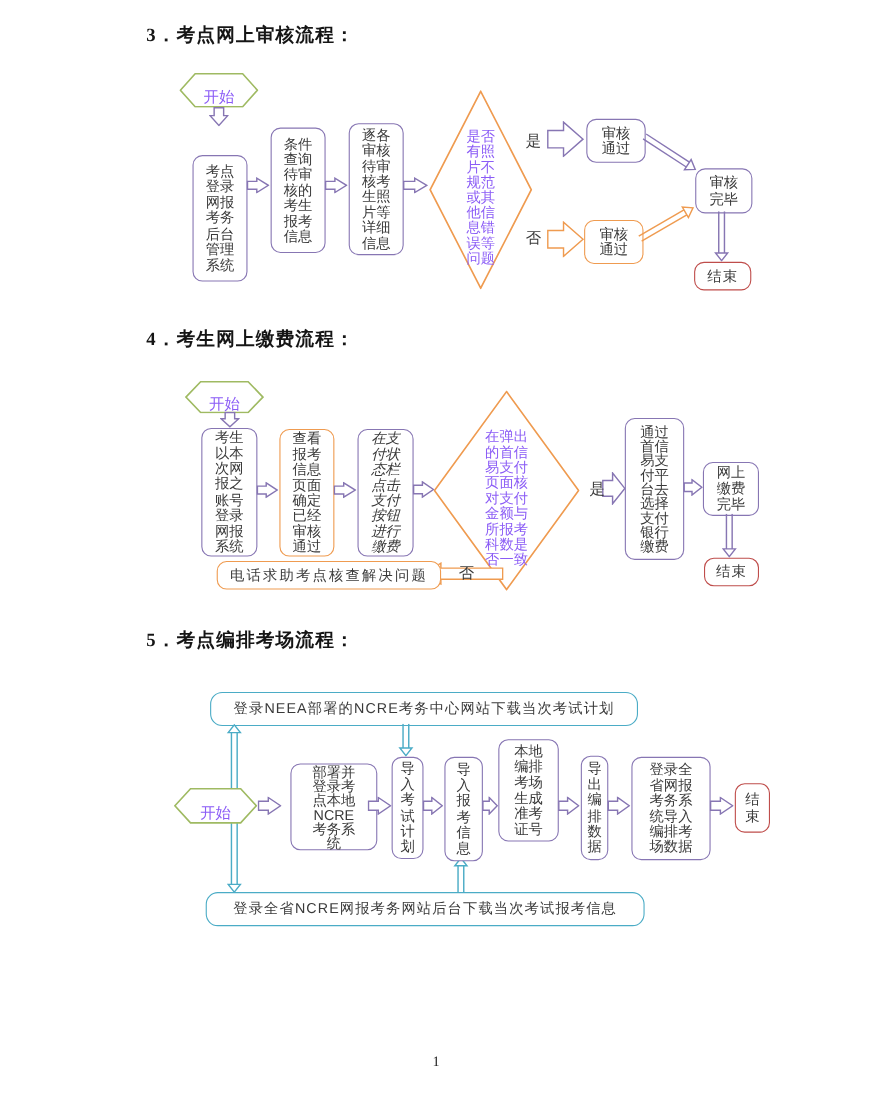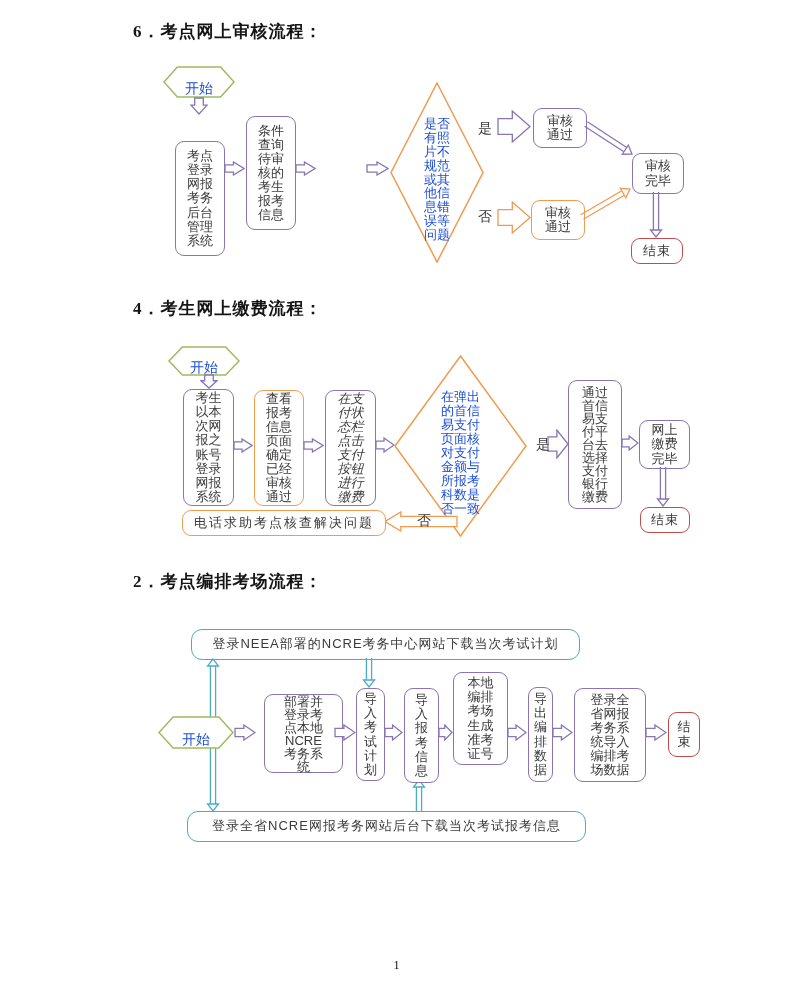--- a/index.html
+++ b/index.html
@@ -14,35 +14,35 @@
   .w1{width:1.3em;} .w2{width:2.25em;} .w3{width:3.3em;}
   .b-orange{border-color:#ef9b50;}
   .b-red{border-color:#bf4d4b;border-width:1.7px;}
   .b-teal{border-color:#4bacc6;border-radius:11px;}
   .hwide{white-space:nowrap;letter-spacing:1px;}
   .help-box span{white-space:nowrap;letter-spacing:2px;width:auto;}
   .tight{line-height:1.0;align-items:center;}
   .hex,.dia{position:absolute;display:flex;align-items:center;justify-content:center;
             font-size:14px;color:#3a3a3a;}
   .hex{color:#9fba62;} .dia{color:#ef9b50;}
-  .hex .lbl,.dia .lbl{position:relative;z-index:1;color:#1d4ed8;margin-top:14px;}
+  .hex .lbl,.dia .lbl{position:relative;z-index:1;color:#8b5cf6;margin-top:14px;}
   .dia .lbl{font-size:13px;line-height:1.07;text-align:center;word-break:break-all;}
   .shape{position:absolute;left:0;top:0;}
   .ba,.dl{position:absolute;}
   .c-purple{color:#8776b3;} .c-orange{color:#ef9b50;} .c-teal{color:#4bacc6;}
   .branch-label{position:absolute;font-size:14px;color:#3a3a3a;z-index:2;}
   .page-num{position:absolute;left:0;right:0;bottom:24px;text-align:center;
             font-family:"Liberation Serif", serif;font-size:13px;color:#222;}
 </style>
 </head>
 <body>
 
 <div id="page">
 
-  <div class="heading" style="left:133px;top:20px;">6．考点网上审核流程：</div>
+  <div class="heading" style="left:133px;top:20px;">3．考点网上审核流程：</div>
 
   <div class="hex" style="left:163px;top:66px;width:72px;height:32px;">
       <svg class="shape" width="72" height="32">
         <polygon points="1,16 14.4,1 57.6,1 71,16 57.6,31 14.4,31" fill="#fff" stroke="currentColor" stroke-width="1.5"></polygon>
       </svg>
     <span class="lbl">开始</span>
   </div>
   <div class="ba c-purple" style="left:190px;top:97px;width:18px;height:18px;"><svg width="18" height="18">
         <polygon points="4.68,1 4.68,8.1 1,8.1 9,17 17,8.1 13.32,8.1 13.32,1" fill="#fff" stroke="currentColor" stroke-width="1.3"></polygon>
       </svg></div>
@@ -54,20 +54,23 @@
         <polygon points="1,3.9000000000000004 9.45,3.9000000000000004 9.45,1 20,7.5 9.45,14 9.45,11.1 1,11.1" fill="#fff" stroke="currentColor" stroke-width="1.3"></polygon>
       </svg></div>
 
   <div class="node" style="left:246px;top:116px;width:48px;height:112px;">
     <span class="w2">条件查询待审核的考生报考信息</span>
   </div>
   <div class="ba c-purple" style="left:295px;top:161px;width:21px;height:15px;"><svg width="21" height="15">
         <polygon points="1,3.9000000000000004 9.45,3.9000000000000004 9.45,1 20,7.5 9.45,14 9.45,11.1 1,11.1" fill="#fff" stroke="currentColor" stroke-width="1.3"></polygon>
       </svg></div>
 
+  <div class="node" style="left:317px;top:112px;width:48px;height:118px;">
+    <span class="w2">逐各审核待审核考生照片等详细信息</span>
+  </div>
   <div class="ba c-purple" style="left:366px;top:161px;width:23px;height:15px;"><svg width="23" height="15">
         <polygon points="1,3.9000000000000004 11,3.9000000000000004 11,1 22,7.5 11,14 11,11.1 1,11.1" fill="#fff" stroke="currentColor" stroke-width="1.3"></polygon>
       </svg></div>
 
   <div class="dia" style="left:390px;top:82px;width:94px;height:181px;">
       <svg class="shape" width="94" height="181">
         <polygon points="47,1 93,90.5 47,180 1,90.5" fill="#fff" stroke="currentColor" stroke-width="1.5"></polygon>
       </svg>
     <span class="lbl w2">是否有照片不规范或其他信息错误等问题</span>
   </div>
@@ -180,25 +183,25 @@
         </g>
       </svg></div>
   <div class="node b-red" style="left:640px;top:507px;width:48px;height:24px;">
     <span class="hwide">结束</span>
   </div>
 
   <div class="ba c-orange" style="left:384px;top:511px;width:74px;height:21px;"><svg width="74" height="21">
         <polygon points="73,5.46 16.8,5.46 16.8,1 1,10.5 16.8,20 16.8,15.54 73,15.54" fill="#fff" stroke="currentColor" stroke-width="1.3"></polygon>
       </svg></div>
   <div class="branch-label" style="left:417px;top:512px;">否</div>
-  <div class="node b-orange help-box" style="left:182px;top:510px;width:202px;height:24px;">
+  <div class="node b-orange help-box" style="left:197px;top:510px;width:202px;height:24px;">
     <span>电话求助考点核查解决问题</span>
   </div>
 
-  <div class="heading" style="left:133px;top:570px;">2．考点编排考场流程：</div>
+  <div class="heading" style="left:133px;top:570px;">5．考点编排考场流程：</div>
 
   <div class="node b-teal" style="left:191px;top:629px;width:387px;height:29px;">
     <span class="hwide">登录NEEA部署的NCRE考务中心网站下载当次考试计划</span>
   </div>
 
   <div class="dl c-teal" style="left:202px;top:658px;width:22px;height:154px;"><svg width="22" height="154">
         <g stroke="currentColor" stroke-width="1.3" fill="none">
           <line x1="8.4" y1="8" x2="8.4" y2="146"></line>
           <line x1="13.6" y1="8" x2="13.6" y2="146"></line>
           <polygon points="5.5,8 16.5,8 11,1" fill="#fff"></polygon>

